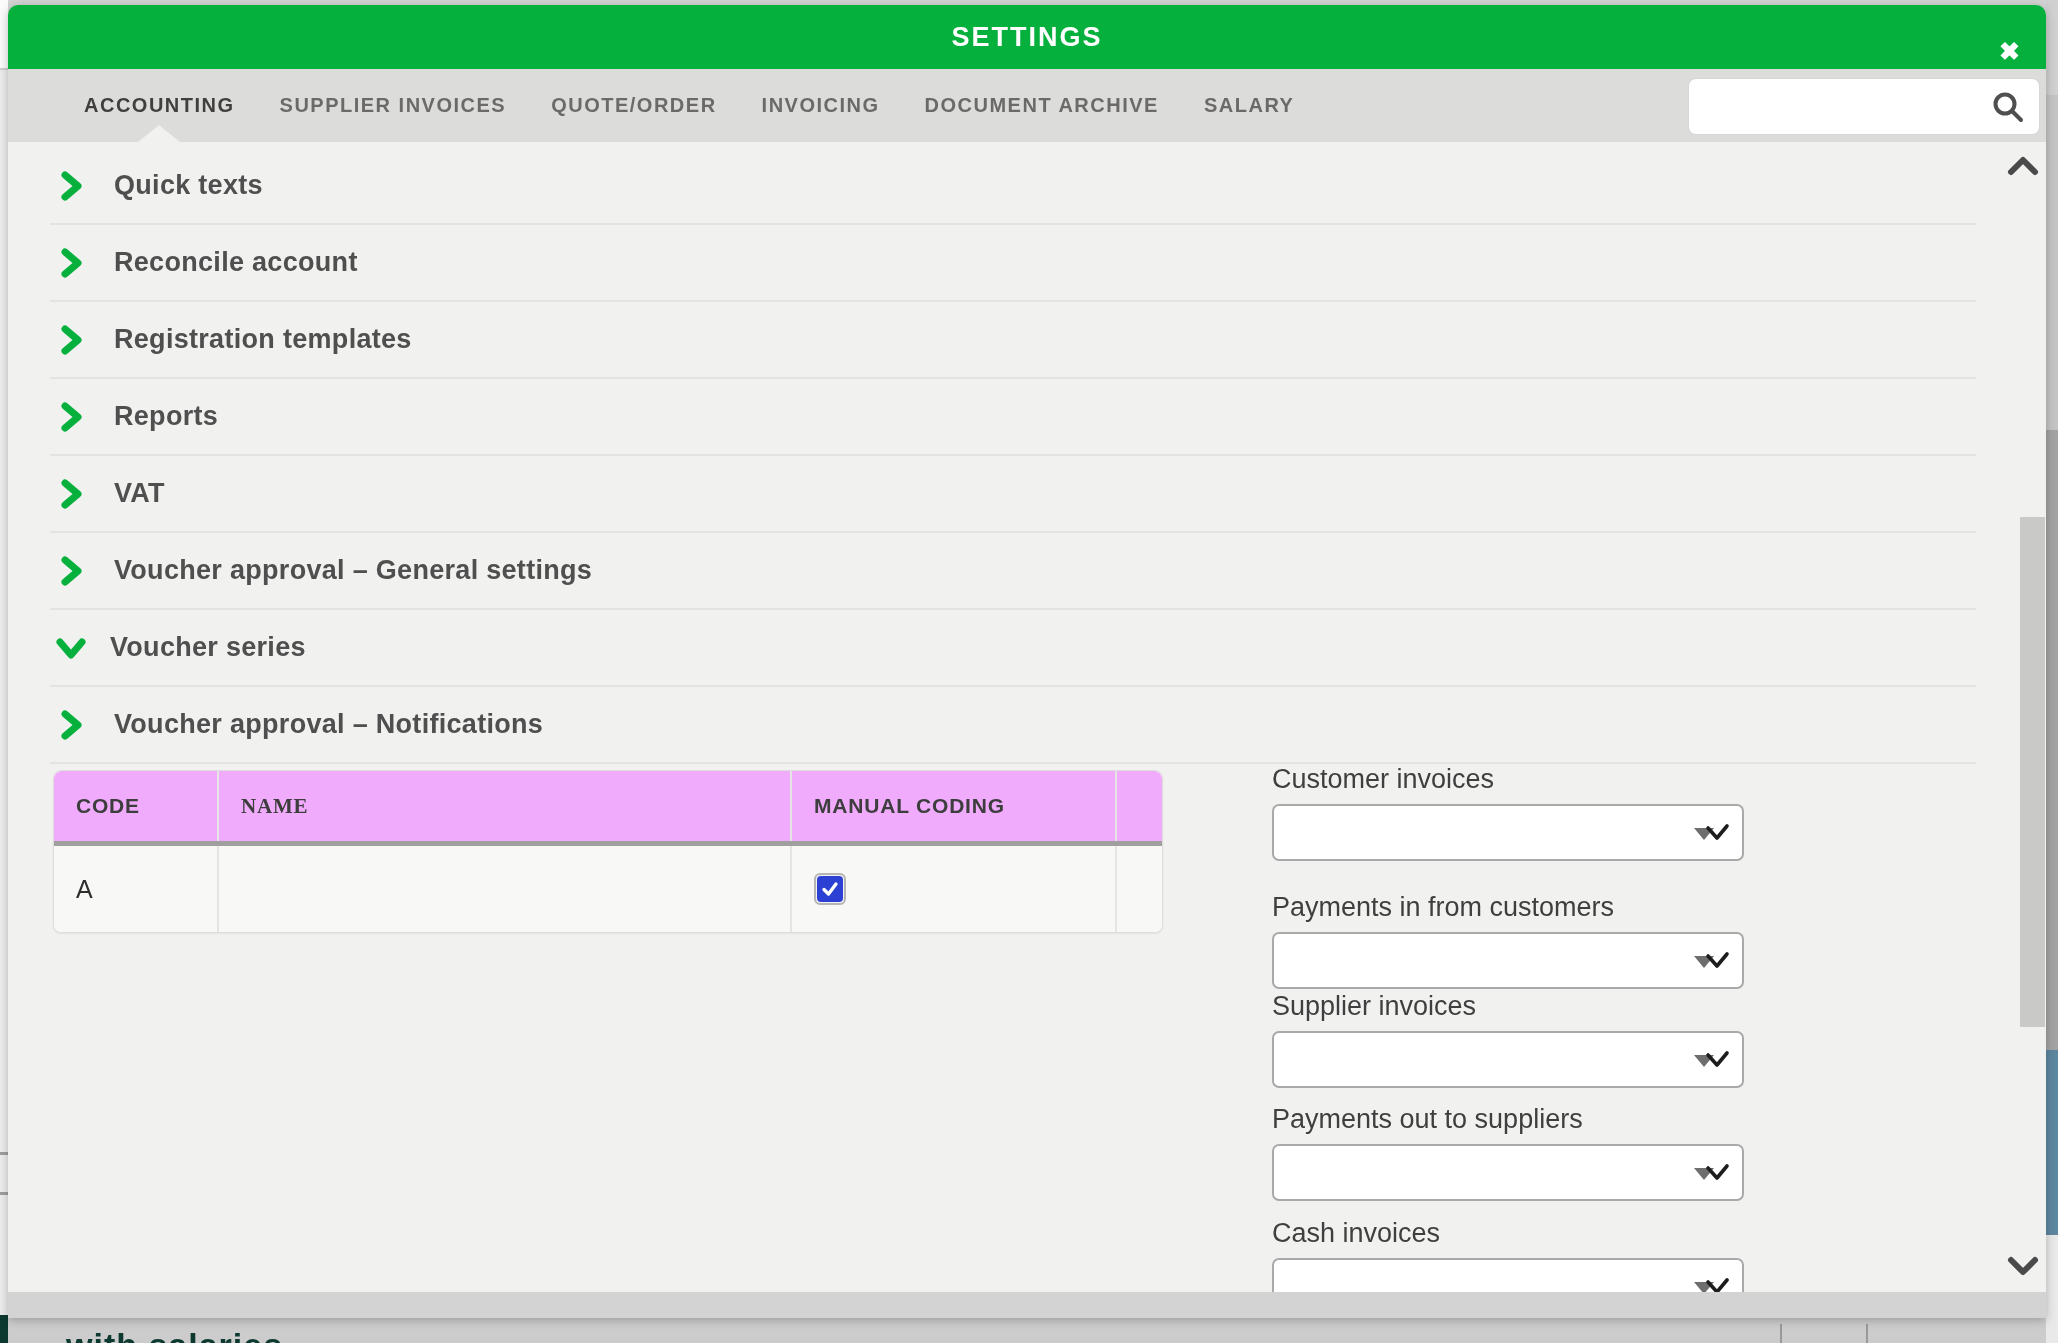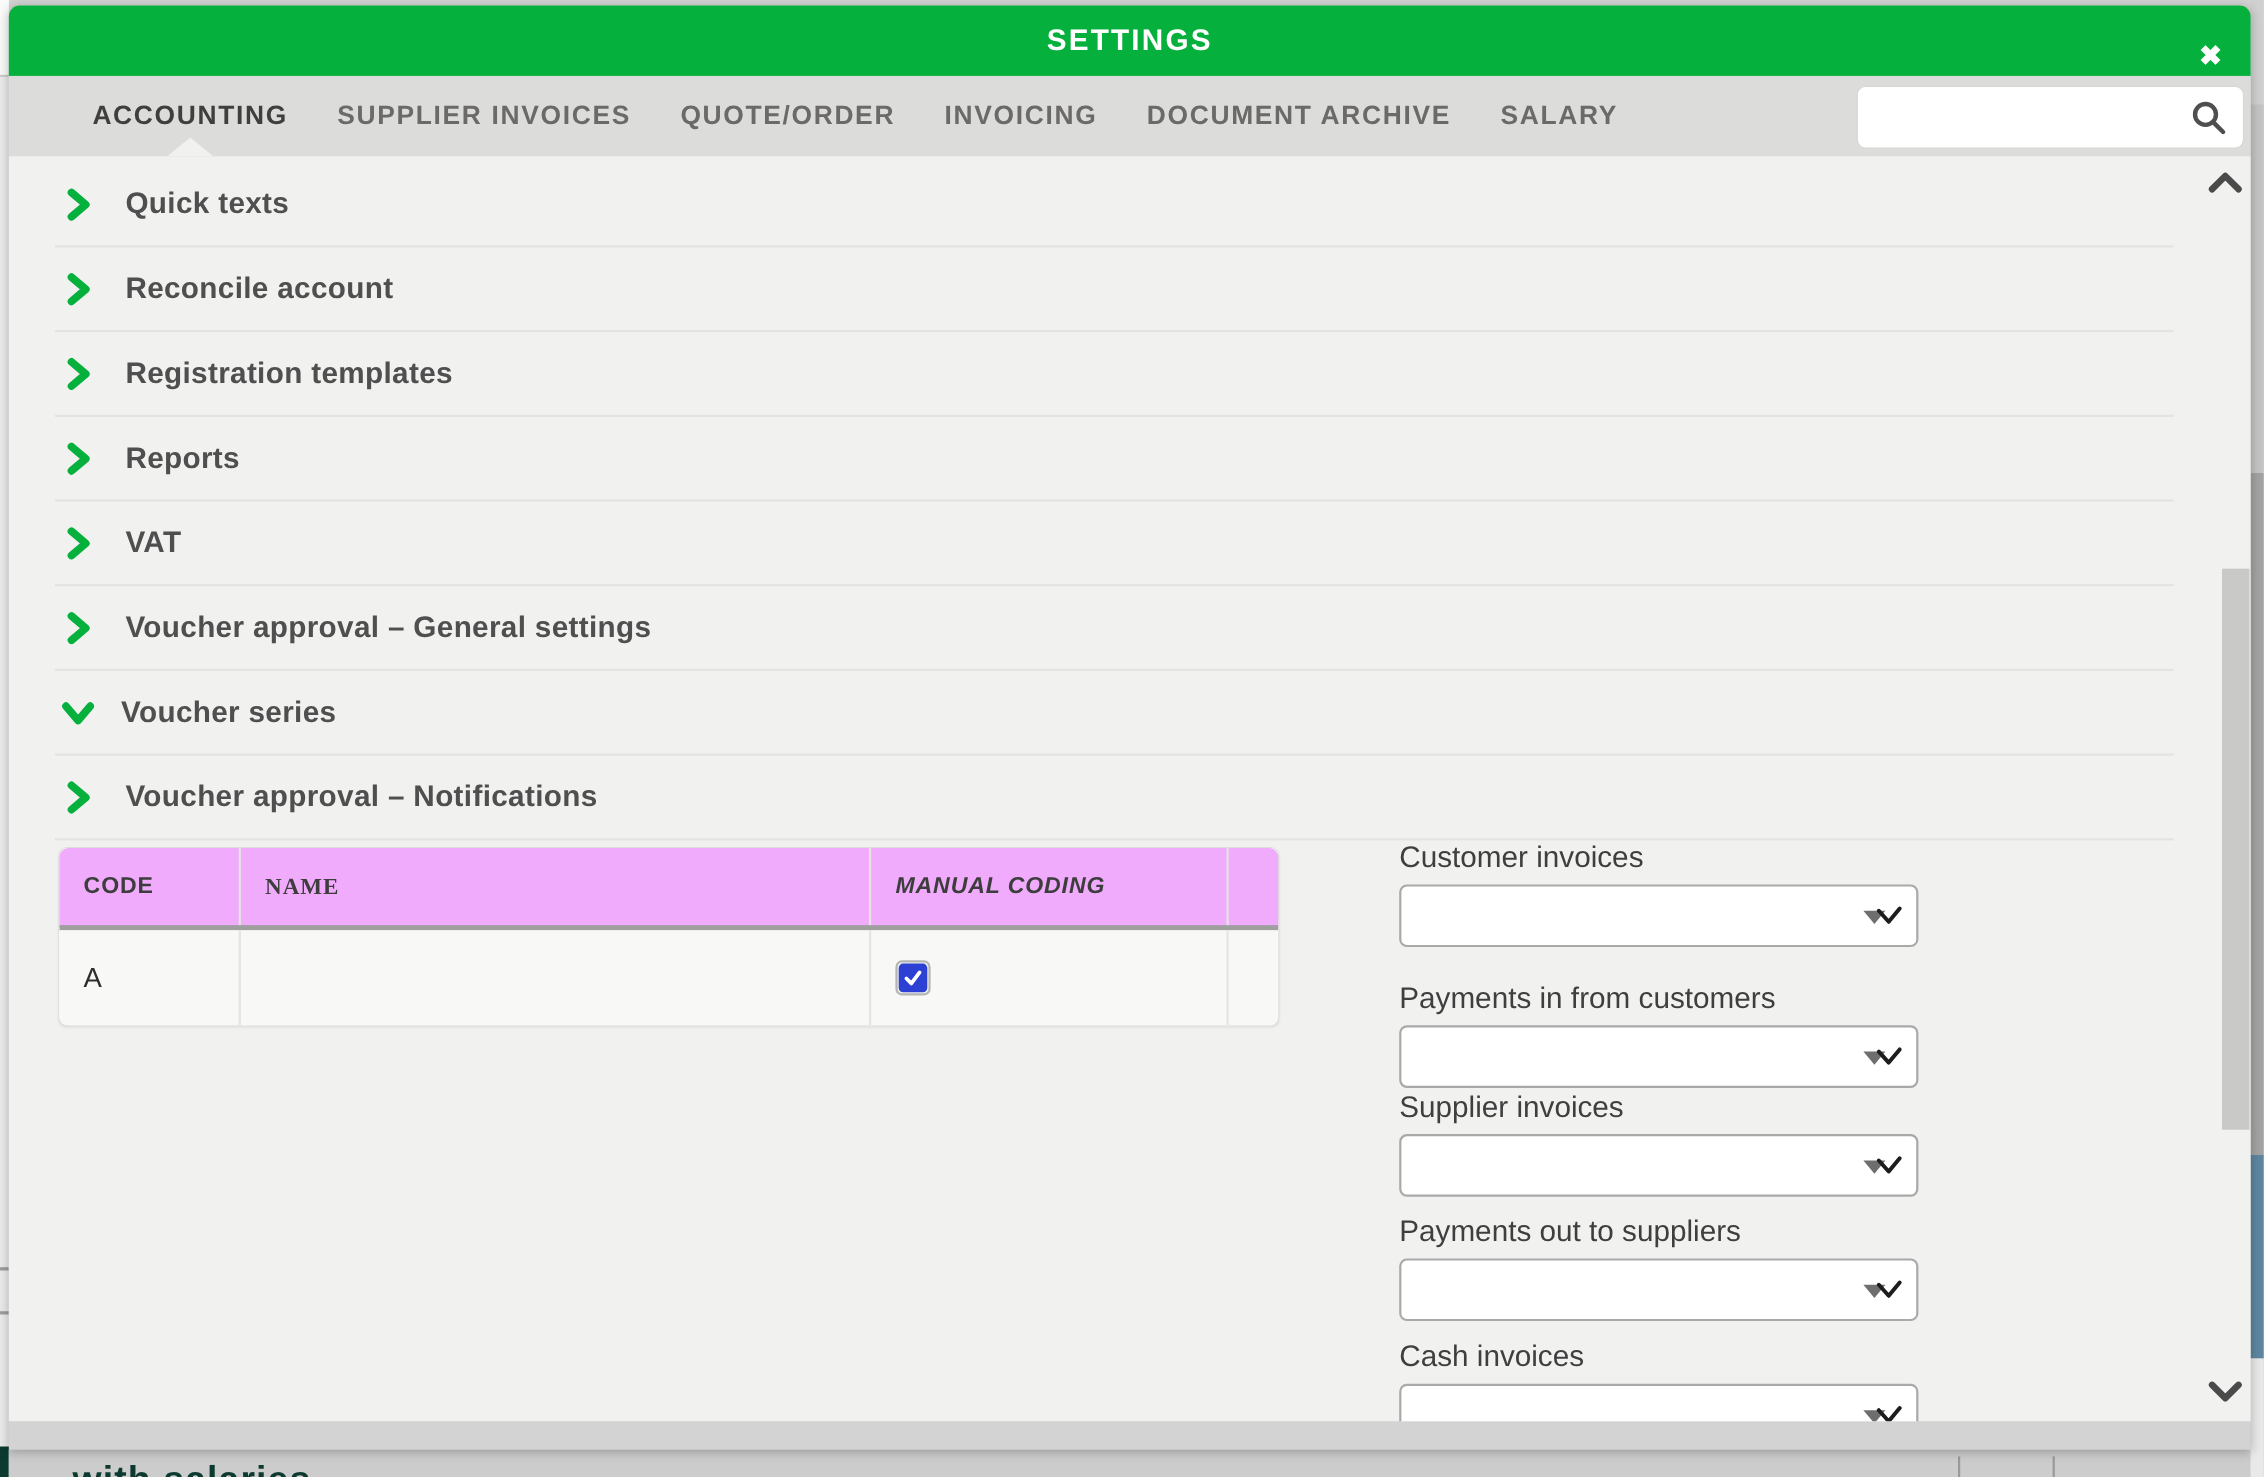--- a/index.html
+++ b/index.html
@@ -29,21 +29,21 @@
   
   .modal-header { position:relative; height:64px; background:#05b03c; border-radius:10px 10px 0 0; }
   .modal-title { position:absolute; left:0; right:0; top:50%; transform:translateY(-50%);
                  text-align:center; color:#ffffff; font-size:27px; font-weight:bold; letter-spacing:2px; }
   .modal-close { position:absolute; right:26px; top:34px; color:#ffffff; font-size:25px; font-weight:bold;
                  line-height:1; cursor:pointer; }
 
   
   .tabbar { position:relative; height:73px; background:#dcdcdb; }
   .tabs { position:absolute; left:76px; top:0; height:73px; display:flex; align-items:center; gap:45px; }
-  .tab { position:relative; font-size:24px; font-weight:600; letter-spacing:1.5px; color:#6b6a68;
+  .tab { position:relative; font-size:20px; font-weight:600; letter-spacing:1.5px; color:#6b6a68;
          height:73px; display:flex; align-items:center; cursor:pointer; white-space:nowrap; }
   .tab.active { color:#403f3e; }
   .tab.active::after { content:""; position:absolute; left:50%; bottom:0; transform:translateX(-50%);
          border-left:21px solid transparent; border-right:21px solid transparent; border-bottom:17px solid #f1f1f0; }
   .searchbox { position:absolute; right:6px; top:9px; width:352px; height:57px; background:#ffffff;
          border:1px solid #d6d6d6; border-radius:8px; }
   .searchbox input { position:absolute; left:14px; top:0; width:280px; height:55px; border:none; outline:none;
          font-size:24px; background:transparent; font-family:"Liberation Sans",sans-serif; color:#333; }
   .search-icon { position:absolute; right:14px; top:11px; }
 
@@ -56,21 +56,21 @@
   .acc-label { margin-left:28px; font-size:27px; font-weight:600; color:#4f4f4f; letter-spacing:0.3px; }
   .acc-item.expanded .acc-label { margin-left:24px; }
 
   
   .vtable { position:absolute; left:45px; top:628px; width:1110px; background:#ffffff;
             border:1px solid #dddddc; border-radius:8px; box-shadow:0 1px 2px rgba(0,0,0,.06); }
   .vt-header { display:flex; height:75px; border-bottom:5px solid #9f9f9f; background:#f0abfc; border-radius:8px 8px 0 0; }
   .vt-row { display:flex; height:86px; background:#f8f8f7; border-radius:0 0 8px 8px; }
   .vt-cell { display:flex; align-items:center; padding-left:22px; border-right:2px solid #e4e4e3; }
   .vt-cell:last-child { border-right:none; }
-  .c-code { width:165px; } .c-name { width:573px;font-family:Liberation Serif, serif; } .c-manual { width:325px;font-style:italic; } .c-extra { width:43px; padding-left:0; }
+  .c-code { width:165px; } .c-name { width:573px;font-family:Liberation Serif, serif; } .c-manual { width:325px; } .c-extra { width:43px; padding-left:0; }
   .vt-header .vt-cell { font-size:21px; font-weight:bold; color:#3d3d3d; letter-spacing:0.8px; }
   .vt-row .vt-cell { font-size:25px; color:#2e2e2e; }
 
   .checkbox { width:32px; height:32px; border:2px solid #b5b5b5; border-radius:6px; background:#f1f1f0;
               display:flex; align-items:center; justify-content:center; cursor:pointer; }
   .checkbox .inner { width:26px; height:26px; background:#2c40d4; border-radius:4px;
               display:flex; align-items:center; justify-content:center; }
   .checkbox svg { display:block; }
 
   

